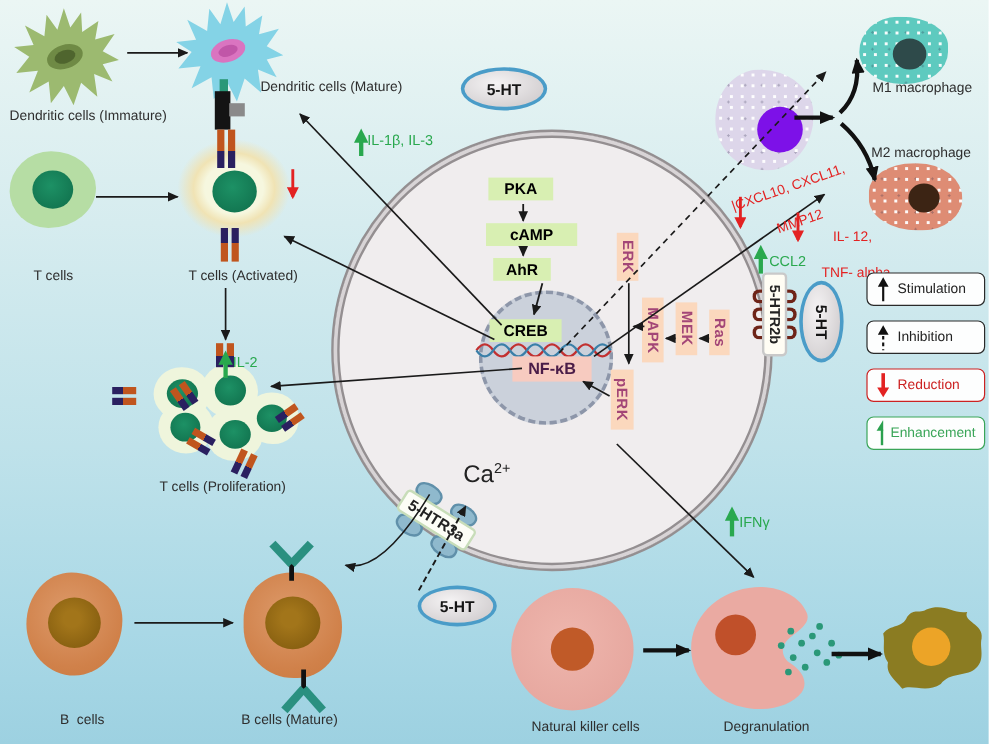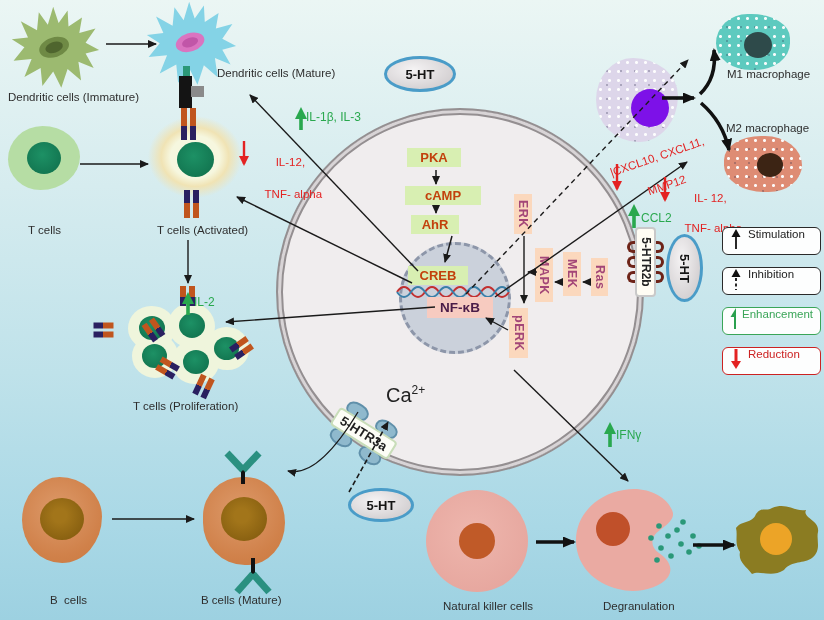--- a/index.html
+++ b/index.html
@@ -9,21 +9,21 @@
     background:linear-gradient(180deg,#ebf6f4 0%,#d6ecef 30%,#bfe2ea 60%,#a9d8e6 85%,#9dd1e1 100%)}
   .abs{position:absolute}
   .lbl{position:absolute;font-size:11.5px;color:#2e2e2e;white-space:pre;z-index:8}
   
   .big-cell{position:absolute;left:276px;top:108px;width:368px;height:368px;border-radius:50%;
     background:#f0edee;border:2px solid #948f91;
     box-shadow:inset 0 0 0 3px #d8d4d6, inset 0 0 0 5px #948f91;z-index:1}
   .nucleus{position:absolute;left:399px;top:242px;width:112px;height:112px;border-radius:50%;
     background:#cbd1db;border:3px dashed #8d96a9;z-index:2}
   
-  .gbox{position:absolute;background:#d8efb2;color:#c2410c;font-weight:bold;font-size:13px;
+  .gbox{position:absolute;background:#d8efb2;color:#000000;font-weight:bold;font-size:13px;
     text-align:center;z-index:4;line-height:19px;white-space:nowrap}
   .pinkbox{position:absolute;background:#f7cbc0;color:#4a1c48;font-weight:bold;font-size:13.5px;
     text-align:center;z-index:4;line-height:21px;white-space:nowrap}
   .vbox{position:absolute;background:#fbd8bd;color:#a34677;font-weight:bold;font-size:12.5px;
     writing-mode:vertical-rl;text-align:center;z-index:4;letter-spacing:.5px;
     display:flex;align-items:center;justify-content:center}
   
   .ht{position:absolute;border:3px solid #4a9cc8;border-radius:50%;z-index:5;
     background:radial-gradient(ellipse at 40% 35%,#f5f3f4,#c9c5c7);
     display:flex;align-items:center;justify-content:center;font-weight:bold;font-size:13px;color:#151515}
@@ -53,21 +53,21 @@
   
   .rcpt{position:absolute;display:flex;gap:3px;z-index:4}
   .rbar{width:6px;height:100%;background:linear-gradient(180deg,#c0551e 0 55%,#2a2060 55% 100%)}
   .rbar.flip{background:linear-gradient(180deg,#2a2060 0 45%,#c0551e 45% 100%)}
   
   .gnote{position:absolute;color:#29a84e;font-size:12px;z-index:8;white-space:pre}
   .rnote{position:absolute;color:#e32222;font-size:11.5px;z-index:8;white-space:pre;text-align:center}
   
   .legend{position:absolute;left:722px;top:227px;display:flex;flex-direction:column;gap:12px;z-index:9}
   .legbox{width:99px;height:28px;background:#fdfefe;border:1.5px solid #2a2a2a;border-radius:6px;
-    display:flex;align-items:flex-start;gap:6px;padding:0 7px;font-size:11.5px;color:#222}
+    display:flex;align-items:center;gap:6px;padding:0 7px;font-size:11.5px;color:#222}
   .legbox.green{border-color:#3aa558;color:#3aa558}
   .legbox.red{border-color:#cc2222;color:#cc2222}
   .overlay{position:absolute;left:0;top:0;z-index:6;pointer-events:none}
   .ca-label{position:absolute;left:386px;top:383px;font-size:20px;color:#222;z-index:8}
   .ca-label sup{font-size:12px}
 </style>
 </head>
 <body>
 
 <div class="canvas">
@@ -294,24 +294,20 @@
   <div class="lbl" style="left:133px;top:400px">T cells (Proliferation)</div>
   <div class="lbl" style="left:50px;top:594px">B  cells</div>
   <div class="lbl" style="left:201px;top:594px">B cells (Mature)</div>
   <div class="lbl" style="left:443px;top:600px">Natural killer cells</div>
   <div class="lbl" style="left:603px;top:600px">Degranulation</div>
   <div class="lbl" style="left:736px;top:622px">Tumor cells</div>
   <div class="lbl" style="left:727px;top:68px">M1 macrophage</div>
   <div class="lbl" style="left:726px;top:122px">M2 macrophage</div>
 
   <div class="gnote" style="left:306px;top:110px">IL-1β, IL-3</div>
-  <div class="rnote" style="left:252px;top:138px;width:64px;line-height:16px">
-    <span>IL-12,</span><br>
-    <span>TNF- alpha</span>
-  </div>
   <div class="gnote" style="left:194px;top:295px">IL-2</div>
   <div class="rnote" style="left:598px;top:136px;width:116px;line-height:15px;transform:rotate(-19deg)">
     <span>|CXCL10, CXCL11,</span><br>
     <span>MMP12</span>
   </div>
   <div class="rnote" style="left:672px;top:176px;width:64px;line-height:15px">
     <span>IL- 12,</span><br>
     <span>TNF- alpha</span>
   </div>
   <div class="gnote" style="left:641px;top:211px">CCL2</div>
@@ -325,29 +321,29 @@
         </svg>
       <span>Stimulation</span>
     </div>
     <div class="legbox">
       <svg width="12" height="22">
           <polygon points="6,1 10.5,9 1.5,9" fill="#111"></polygon>
           <line x1="6" y1="10" x2="6" y2="22" stroke="#111" stroke-width="1.8" stroke-dasharray="3,2.5"></line>
         </svg>
       <span>Inhibition</span>
     </div>
+    <div class="legbox red">
+      <svg width="12" height="22">
+          <polygon points="6,21 11,13 1,13" fill="#e32222"></polygon>
+          <rect x="4.5" y="1" width="3" height="13" fill="#e32222"></rect>
+        </svg>
+      <span>Reduction</span>
+    </div>
     <div class="legbox green">
       <svg width="12" height="22">
           <polygon points="6,0 11.5,9 0.5,9" fill="#2aa04e"></polygon>
           <rect x="4" y="8" width="4" height="13" fill="#2aa04e"></rect>
         </svg>
       <span>Enhancement</span>
     </div>
-    <div class="legbox red">
-      <svg width="12" height="22">
-          <polygon points="6,21 11,13 1,13" fill="#e32222"></polygon>
-          <rect x="4.5" y="1" width="3" height="13" fill="#e32222"></rect>
-        </svg>
-      <span>Reduction</span>
-    </div>
   </div>
 
 </div>
 
 </body></html>

